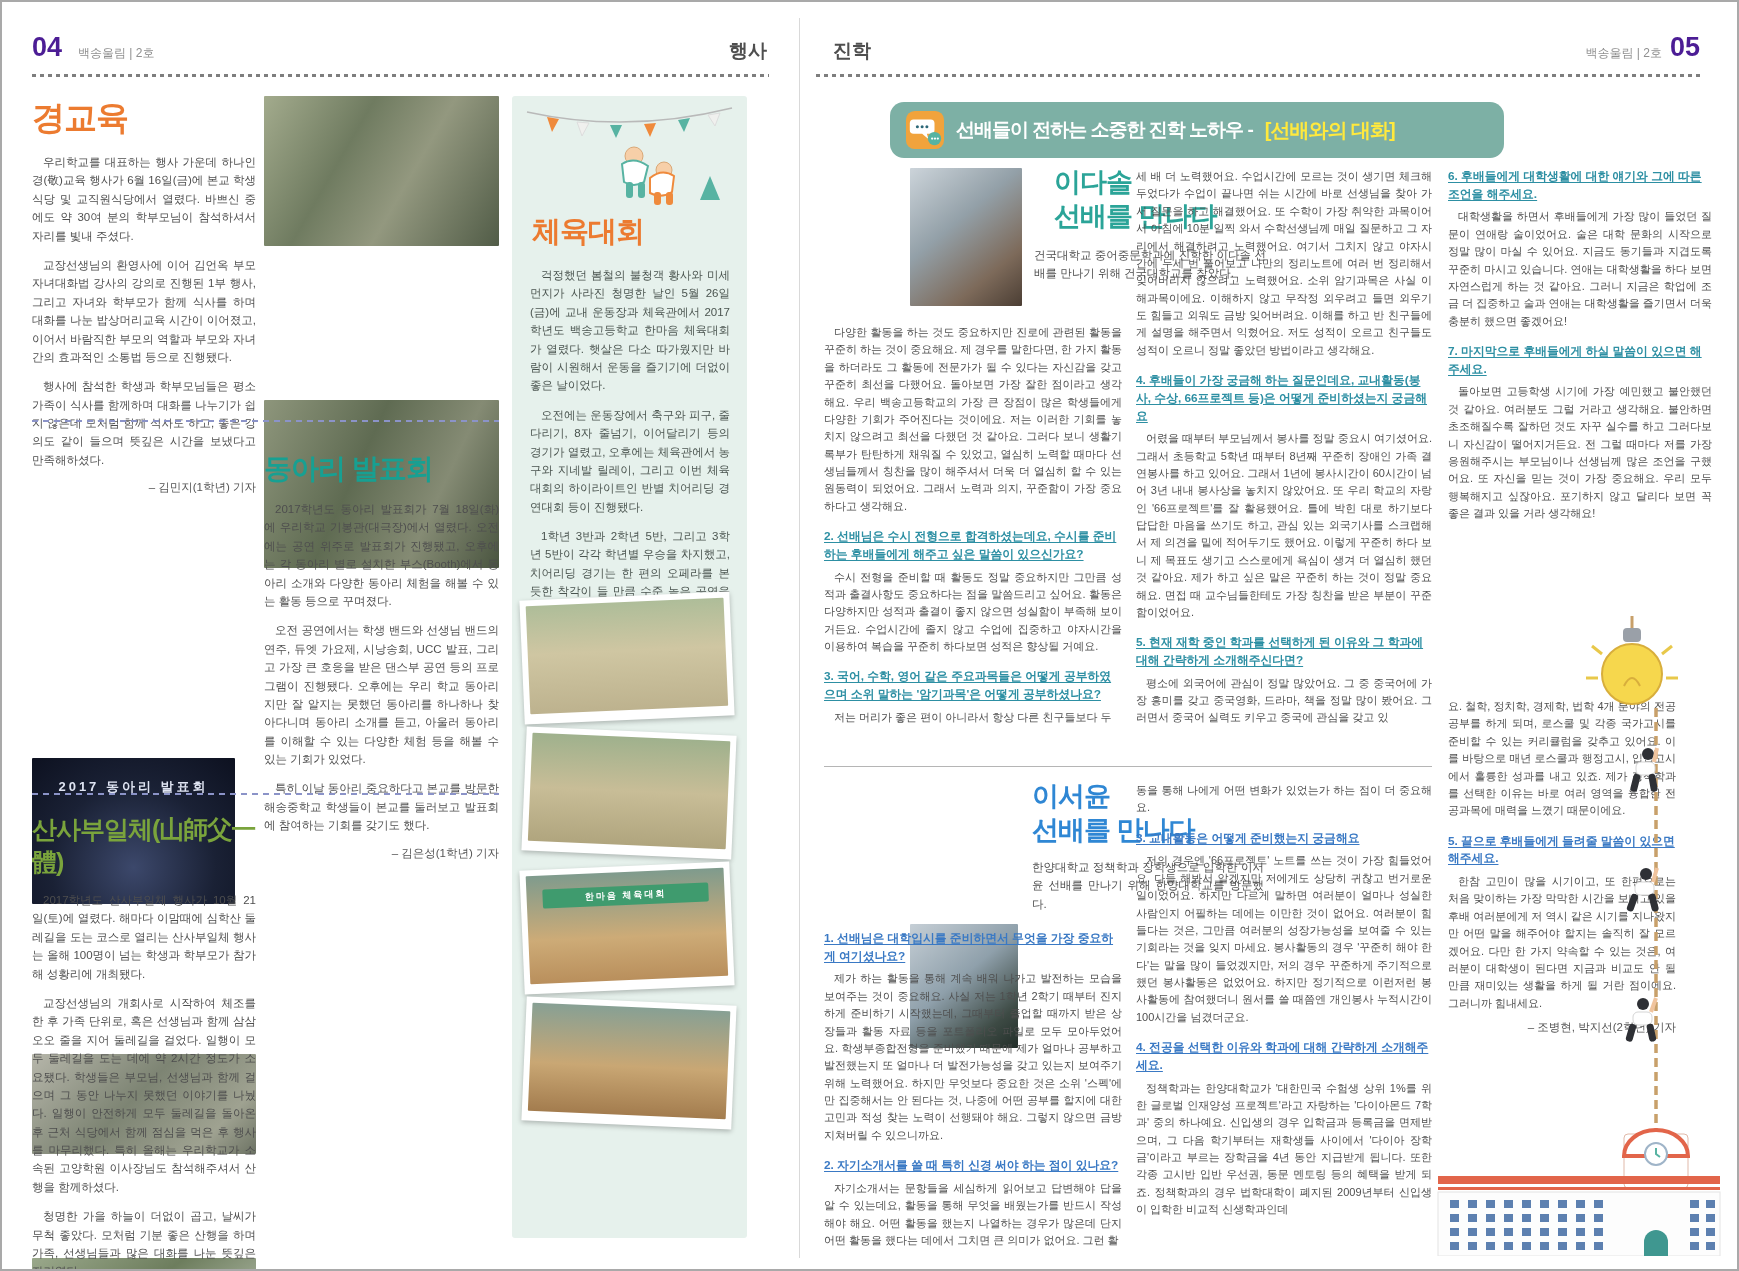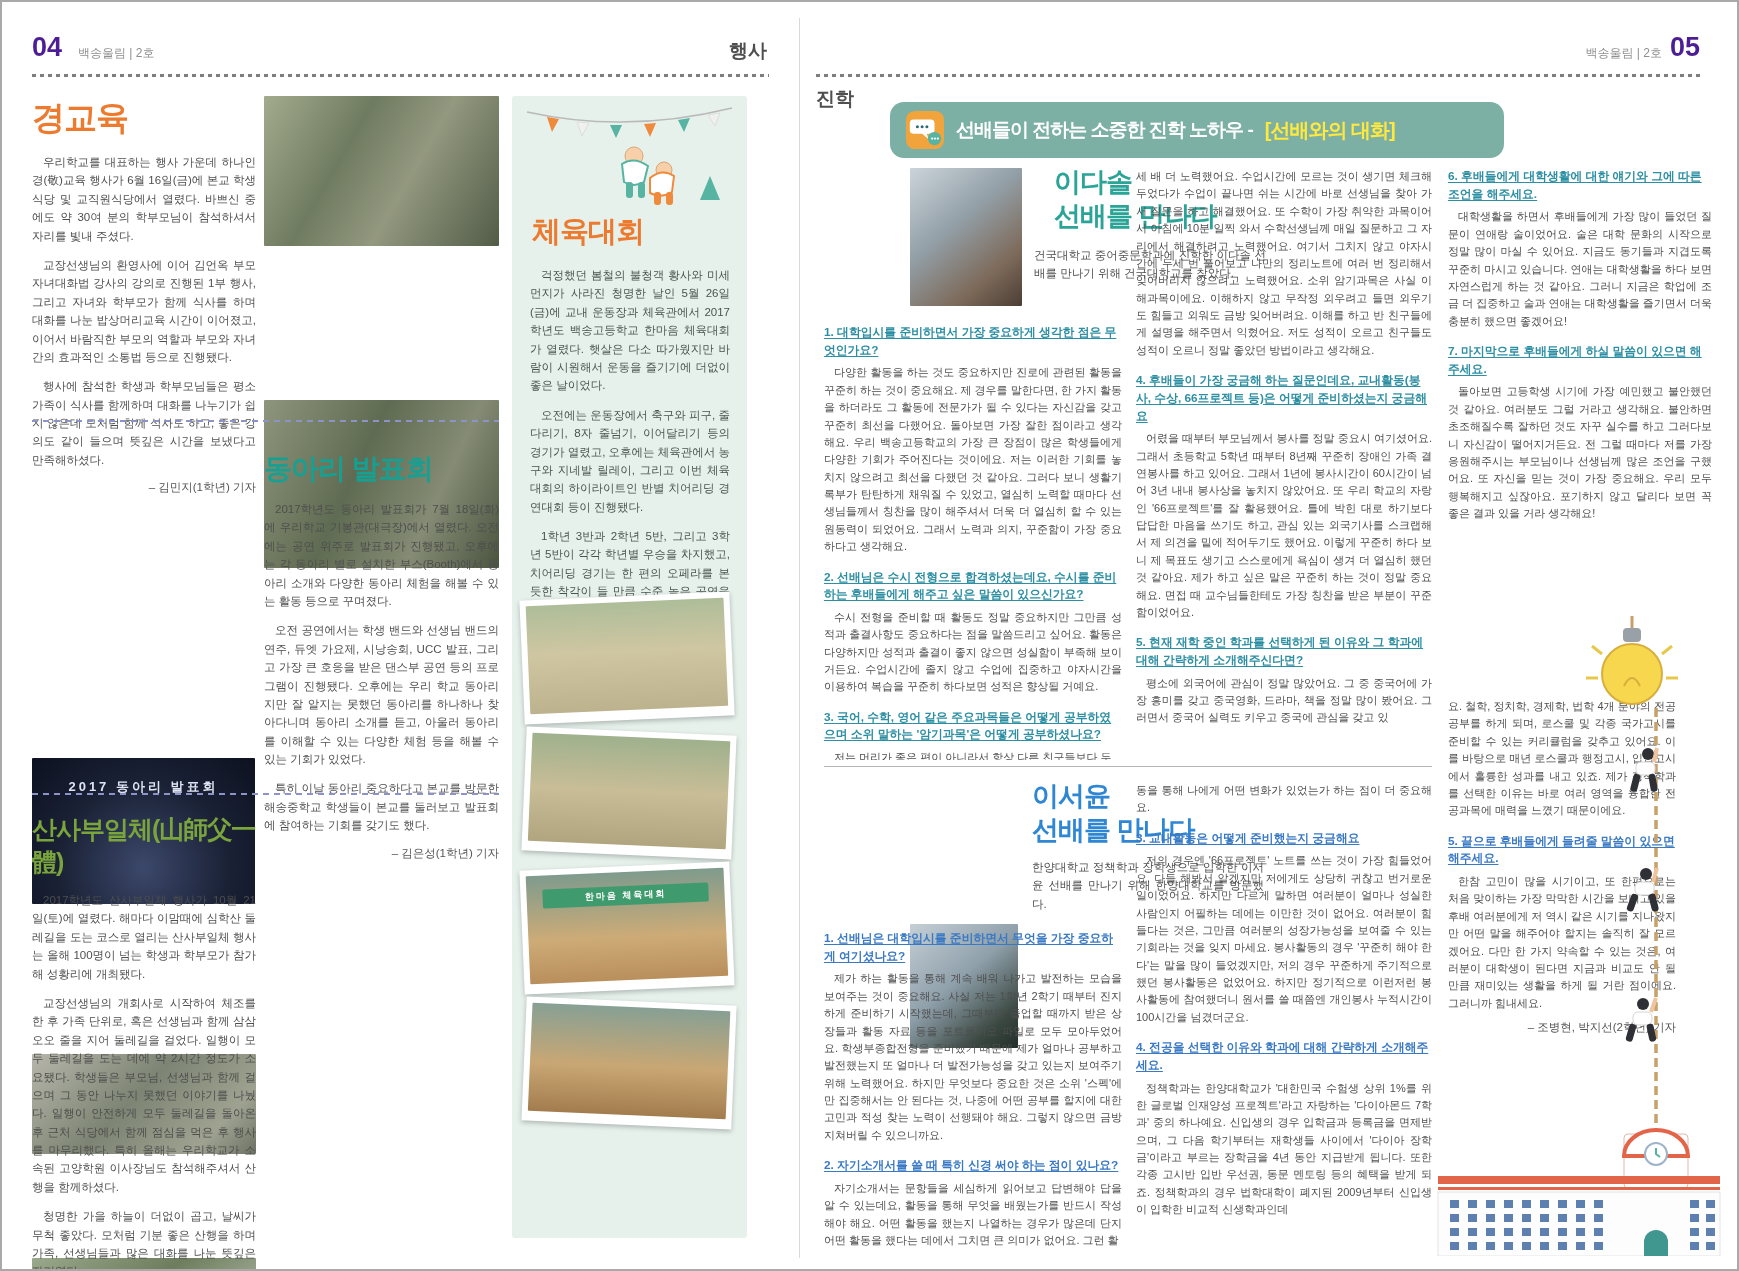--- a/index.html
+++ b/index.html
@@ -75,21 +75,21 @@
         <p>행사에 참석한 학생과 학부모님들은 평소 가족이 식사를 함께하며 대화를 나누기가 쉽지 않은데 모처럼 함께 식사도 하고, 좋은 강의도 같이 들으며 뜻깊은 시간을 보냈다고 만족해하셨다.</p>
       </div>
       <div class="byline">– 김민지(1학년) 기자</div>
     </div>
 
     <div class="abs photo ph-caf1" style="left:244px;top:78px;width:235px;height:150px;"></div>
     <div class="abs photo ph-caf2" style="left:244px;top:232px;width:235px;height:168px;"></div>
 
     <div class="abs rule-dash" style="left:12px;top:402px;width:467px;"></div>
 
-    <div class="abs photo ph-stage" style="left:12px;top:422px;width:223px;height:146px;">
+    <div class="abs photo ph-stage" style="left:12px;top:422px;width:203px;height:146px;">
       <div class="stage-caption">2017 동아리 발표회</div>
     </div>
     <div class="abs photo ph-booth1" style="left:12px;top:572px;width:224px;height:100px;"></div>
     <div class="abs photo ph-booth2" style="left:12px;top:676px;width:224px;height:112px;"></div>
 
     <div class="abs" style="left:244px;top:432px;width:235px;">
       <h2 class="art t-teal" style="font-size:28px;">동아리 발표회</h2>
       <div class="body">
         <p>2017학년도 동아리 발표회가 7월 18일(화)에 우리학교 기봉관(대극장)에서 열렸다. 오전에는 공연 위주로 발표회가 진행됐고, 오후에는 각 동아리 별로 설치한 부스(Booth)에서 동아리 소개와 다양한 동아리 체험을 해볼 수 있는 활동 등으로 꾸며졌다.</p>
         <p>오전 공연에서는 학생 밴드와 선생님 밴드의 연주, 듀엣 가요제, 시낭송회, UCC 발표, 그리고 가장 큰 호응을 받은 댄스부 공연 등의 프로그램이 진행됐다. 오후에는 우리 학교 동아리지만 잘 알지는 못했던 동아리를 하나하나 찾아다니며 동아리 소개를 듣고, 아울러 동아리를 이해할 수 있는 다양한 체험 등을 해볼 수 있는 기회가 있었다.</p>
@@ -149,21 +149,21 @@
             <div class="gym-banner">한마음 체육대회</div>
           </div>
       </div>
       <div class="polaroid rot-r" style="left:12px;top:905px;">
           <div class="photo ph-gym2"></div>
         </div>
     </div>
   </div>
 
   <div class="page page-right">
-    <div class="abs seclabel" style="left:16px;top:20px;margin-top:48px;">진학</div>
+    <div class="abs seclabel" style="left:33px;top:20px;">진학</div>
     <div class="abs masthead" style="right:62px;top:27px;">백송울림 | 2호</div>
     <div class="abs pgnum" style="right:24px;top:16px;">05</div>
     <div class="abs rule-dot" style="left:16px;right:24px;top:56px;"></div>
 
     <div class="abs banner" style="left:90px;top:84px;width:614px;height:56px;">
       <svg width="38" height="38" viewBox="0 0 40 40">
         <rect width="40" height="40" rx="9" fill="#f1a33c"></rect>
         <path d="M8 9h18a4 4 0 0 1 4 4v7a4 4 0 0 1-4 4h-4l1.5 5.5L17 24H8a4 4 0 0 1-4-4v-7a4 4 0 0 1 4-4z" fill="#fff"></path>
         <circle cx="12" cy="16.5" r="1.6" fill="#2b6777"></circle>
           <circle cx="17" cy="16.5" r="1.6" fill="#2b6777"></circle>
@@ -178,21 +178,20 @@
     </div>
 
     <div class="abs photo ph-port1" style="left:110px;top:150px;width:112px;height:138px;"></div>
     <div class="abs" style="left:234px;top:148px;width:270px;margin-left:20px;">
       <h3 class="iv-name t-teal2">이다솔</h3>
       <h3 class="iv-name t-teal2">선배를 만나다</h3>
     </div>
     <div class="abs intro" style="left:234px;top:228px;width:232px;">건국대학교 중어중문학과에 진학한 이다솔 선배를 만나기 위해 건국대학교를 찾았다.</div>
 
     <div class="abs qa i1" style="left:24px;top:306px;width:298px;height:436px;">
-      <h4 class="q">1. 대학입시를 준비하면서 가장 중요하게 생각한 점은 무엇인가요?</h4>
       <p class="a">다양한 활동을 하는 것도 중요하지만 진로에 관련된 활동을 꾸준히 하는 것이 중요해요. 제 경우를 말한다면, 한 가지 활동을 하더라도 그 활동에 전문가가 될 수 있다는 자신감을 갖고 꾸준히 최선을 다했어요. 돌아보면 가장 잘한 점이라고 생각해요. 우리 백송고등학교의 가장 큰 장점이 많은 학생들에게 다양한 기회가 주어진다는 것이에요. 저는 이러한 기회를 놓치지 않으려고 최선을 다했던 것 같아요. 그러다 보니 생활기록부가 탄탄하게 채워질 수 있었고, 열심히 노력할 때마다 선생님들께서 칭찬을 많이 해주셔서 더욱 더 열심히 할 수 있는 원동력이 되었어요. 그래서 노력과 의지, 꾸준함이 가장 중요하다고 생각해요.</p>
       <h4 class="q">2. 선배님은 수시 전형으로 합격하셨는데요, 수시를 준비하는 후배들에게 해주고 싶은 말씀이 있으신가요?</h4>
       <p class="a">수시 전형을 준비할 때 활동도 정말 중요하지만 그만큼 성적과 출결사항도 중요하다는 점을 말씀드리고 싶어요. 활동은 다양하지만 성적과 출결이 좋지 않으면 성실함이 부족해 보이거든요. 수업시간에 졸지 않고 수업에 집중하고 야자시간을 이용하여 복습을 꾸준히 하다보면 성적은 향상될 거예요.</p>
       <h4 class="q">3. 국어, 수학, 영어 같은 주요과목들은 어떻게 공부하였으며 소위 말하는 '암기과목'은 어떻게 공부하셨나요?</h4>
       <p class="a">저는 머리가 좋은 편이 아니라서 항상 다른 친구들보다 두</p>
     </div>
     <div class="abs qa i1" style="left:336px;top:150px;width:296px;height:596px;">
       <p class="a cont">세 배 더 노력했어요. 수업시간에 모르는 것이 생기면 체크해 두었다가 수업이 끝나면 쉬는 시간에 바로 선생님을 찾아 가서 질문을 하고 해결했어요. 또 수학이 가장 취약한 과목이어서 아침에 10분 일찍 와서 수학선생님께 매일 질문하고 그 자리에서 해결하려고 노력했어요. 여기서 그치지 않고 야자시간에 두세 번 풀어보고 나만의 정리노트에 여러 번 정리해서 잊어버리지 않으려고 노력했어요. 소위 암기과목은 사실 이해과목이에요. 이해하지 않고 무작정 외우려고 들면 외우기도 힘들고 외워도 금방 잊어버려요. 이해를 하고 반 친구들에게 설명을 해주면서 익혔어요. 저도 성적이 오르고 친구들도 성적이 오르니 정말 좋았던 방법이라고 생각해요.</p>
       <h4 class="q">4. 후배들이 가장 궁금해 하는 질문인데요, 교내활동(봉사, 수상, 66프로젝트 등)은 어떻게 준비하셨는지 궁금해요</h4>
       <p class="a">어렸을 때부터 부모님께서 봉사를 정말 중요시 여기셨어요. 그래서 초등학교 5학년 때부터 8년째 꾸준히 장애인 가족 결연봉사를 하고 있어요. 그래서 1년에 봉사시간이 60시간이 넘어 3년 내내 봉사상을 놓치지 않았어요. 또 우리 학교의 자랑인 '66프로젝트'를 잘 활용했어요. 틀에 박힌 대로 하기보다 답답한 마음을 쓰기도 하고, 관심 있는 외국기사를 스크랩해서 제 의견을 밑에 적어두기도 했어요. 이렇게 꾸준히 하다 보니 제 목표도 생기고 스스로에게 욕심이 생겨 더 열심히 했던 것 같아요. 제가 하고 싶은 말은 꾸준히 하는 것이 정말 중요해요. 면접 때 교수님들한테도 가장 칭찬을 받은 부분이 꾸준함이었어요.</p>

